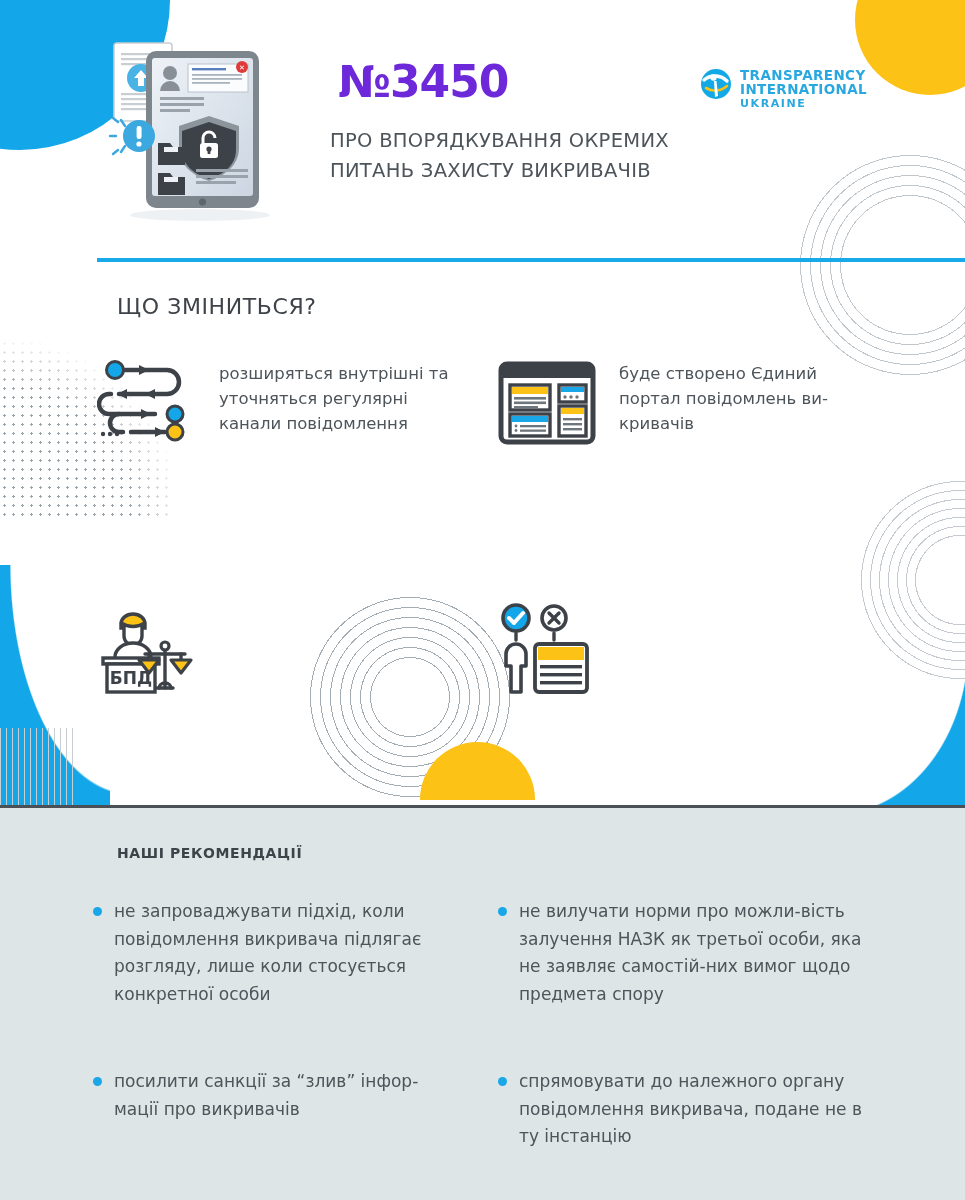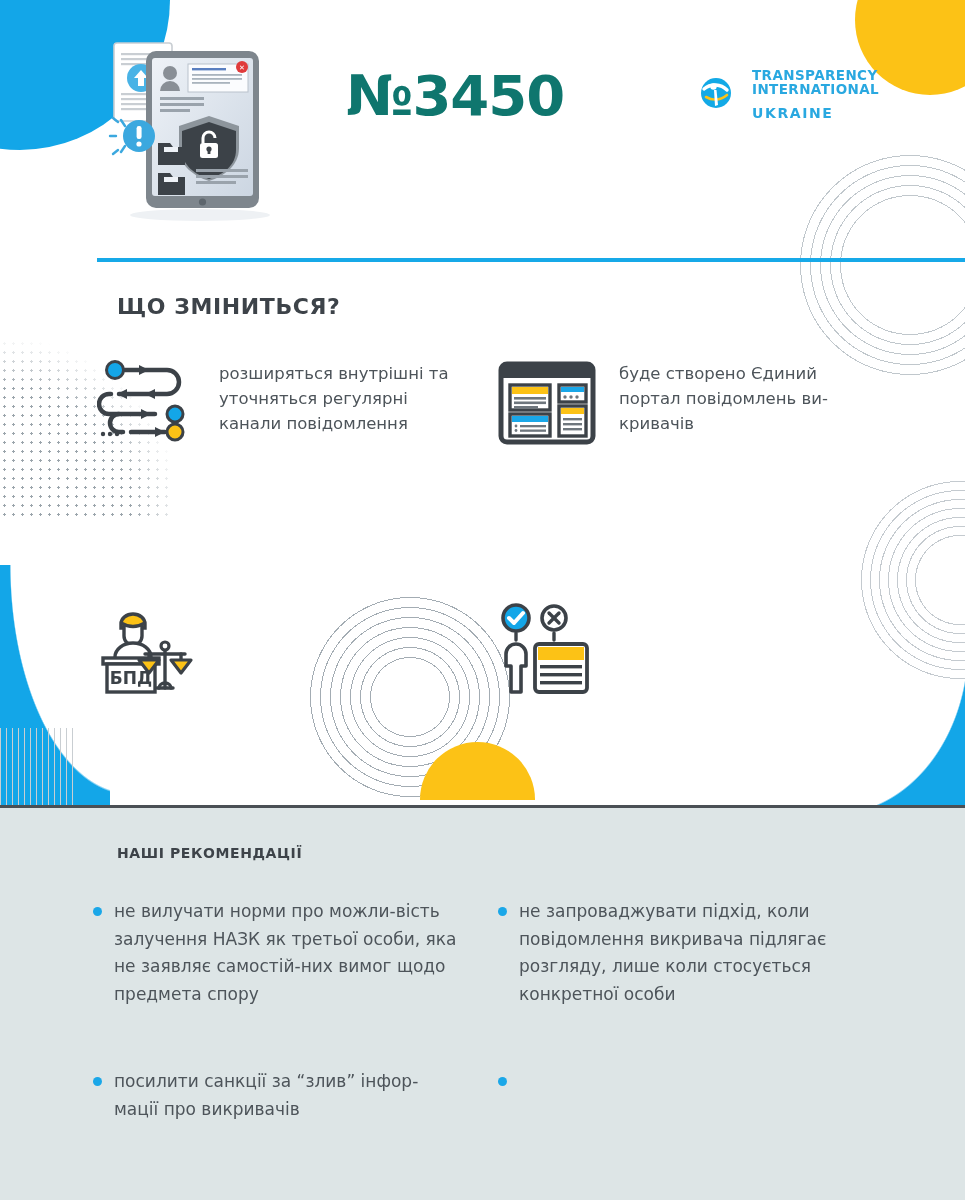--- a/index.html
+++ b/index.html
@@ -71,40 +71,40 @@
     -webkit-mask-image:radial-gradient(135px 170px at -14% 0%, transparent 0 99%, #000 100%);
     mask-image:radial-gradient(135px 170px at -14% 0%, transparent 0 99%, #000 100%);
   }
 
   
   .hero{position:absolute;left:0;top:0;width:965px;height:250px;}
   .hero-art{position:absolute;left:108px;top:33px;width:180px;height:190px;}
   .title-block{position:absolute;left:330px;top:52px;}
   .bill-no{
     font-family:"DejaVu Sans","Liberation Sans",sans-serif;
-    font-size:56px;font-weight:bold;color:#0f766e;letter-spacing:-1px;
-    line-height:1;margin:16px;
+    font-size:44px;font-weight:bold;color:#6d28d9;letter-spacing:-1px;
+    line-height:1;margin:8px;
   }
   .bill-sub{
     margin-top:22px;font-size:19.5px;color:#4d545a;letter-spacing:.3px;
     line-height:1.55;font-weight:400;
   }
-  .logo-wrap{position:absolute;left:700px;top:68px;display:flex;align-items:center;gap:20px;}
+  .logo-wrap{position:absolute;left:700px;top:68px;display:flex;gap:8px;}
   .logo-text{line-height:1.05;}
   .logo-l1,.logo-l2{color:#29a8e0;font-size:13.5px;font-weight:bold;letter-spacing:.4px;}
-  .logo-l3{color:#29a8e0;font-size:14px;font-weight:bold;letter-spacing:1.6px;margin-top:10px;}
+  .logo-l3{color:#29a8e0;font-size:11px;font-weight:bold;letter-spacing:1.6px;margin-top:2px;}
 
   .divider{
     position:absolute;left:97px;top:258px;width:868px;height:4px;background:#17a9e8;
   }
 
   
   .sec-title{
     position:absolute;left:117px;top:294px;
-    font-size:22px;font-weight:bold;color:#3d4349;letter-spacing:.6px;
+    font-size:22px;font-weight:normal;color:#3d4349;letter-spacing:.6px;
   }
   .grid{position:absolute;left:97px;top:352px;width:800px;}
   .row{display:flex;}
   .cell{display:flex;gap:22px;width:400px;}
   .cell-icon{flex:0 0 100px;height:100px;display:flex;align-items:flex-start;justify-content:flex-start;}
   .cell-text{
     font-size:16.5px;line-height:1.52;color:#4d545a;padding-top:9px;max-width:250px;
   }
 
   
@@ -216,20 +216,24 @@
         <g fill="#9aa3ac">
             <rect x="88" y="136" width="52" height="3"></rect>
             <rect x="88" y="142" width="52" height="3"></rect>
             <rect x="88" y="148" width="40" height="3"></rect>
           </g>
       </svg>
     </div>
 
     <div class="title-block">
       <div class="bill-no">№3450</div>
+      <div class="bill-sub">
+        <div>ПРО ВПОРЯДКУВАННЯ ОКРЕМИХ</div>
+        <div>ПИТАНЬ ЗАХИСТУ ВИКРИВАЧІВ</div>
+      </div>
     </div>
 
     <div class="logo-wrap">
       <span>
         <svg width="32" height="32" viewBox="0 0 32 32">
           <circle cx="16" cy="16" r="15" fill="#12a9e6"></circle>
           <path d="M4 12 c7 -6 17 -5 23 1" stroke="#fff" stroke-width="3.4" fill="none" stroke-linecap="round"></path>
           <path d="M6 20 c7 4 15 3 21 -2" stroke="#fcc216" stroke-width="2.6" fill="none" stroke-linecap="round"></path>
           <circle cx="13.5" cy="9.5" r="3.2" fill="#fff"></circle>
           <path d="M14 13 l1 16 l3 -1 l-1.5 -15 z" fill="#fff"></path>
@@ -377,31 +381,32 @@
     </div>
   </div>
 
   <div class="rec-panel"></div>
   <div class="rec-title">НАШІ РЕКОМЕНДАЦІЇ</div>
 
   <div class="rec-grid">
     <div class="rec-row">
       <div class="rec-item">
         <span class="bullet"></span>
-        <span class="rec-text">не вилучати норми про можли-вість залучення НАЗК як третьої особи, яка не заявляє самостій-них вимог щодо предмета спору</span>
+        <span class="rec-text">не запроваджувати підхід, коли повідомлення викривача підлягає розгляду, лише коли стосується конкретної особи</span>
       </div>
       <div class="rec-item">
         <span class="bullet"></span>
-        <span class="rec-text">не запроваджувати підхід, коли повідомлення викривача підлягає розгляду, лише коли стосується конкретної особи</span>
+        <span class="rec-text">не вилучати норми про можли-вість залучення НАЗК як третьої особи, яка не заявляє самостій-них вимог щодо предмета спору</span>
       </div>
     </div>
     <div class="rec-row rec-row2">
       <div class="rec-item">
         <span class="bullet"></span>
         <span class="rec-text">посилити санкції за “злив” інфор-мації про викривачів</span>
       </div>
       <div class="rec-item">
         <span class="bullet"></span>
+        <span class="rec-text">спрямовувати до належного органу повідомлення викривача, подане не в ту інстанцію</span>
       </div>
     </div>
   </div>
 
 </div>
 
 </body></html>

